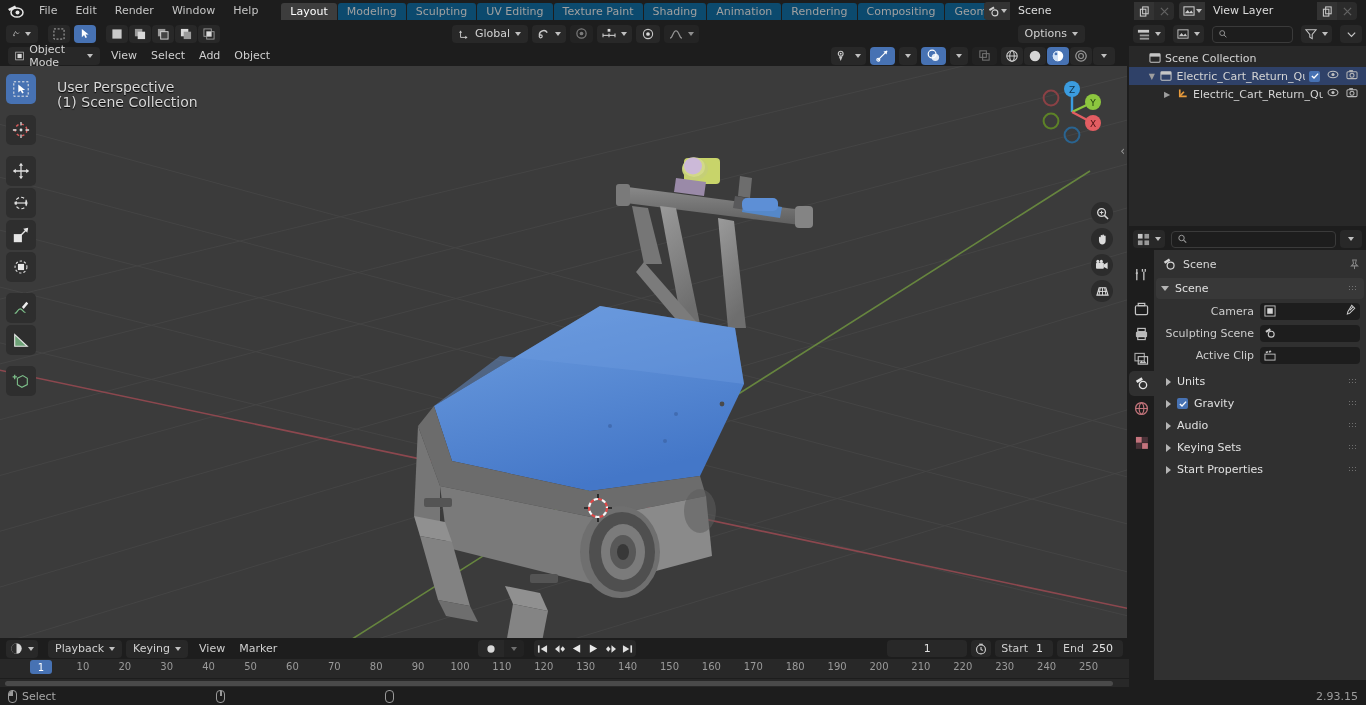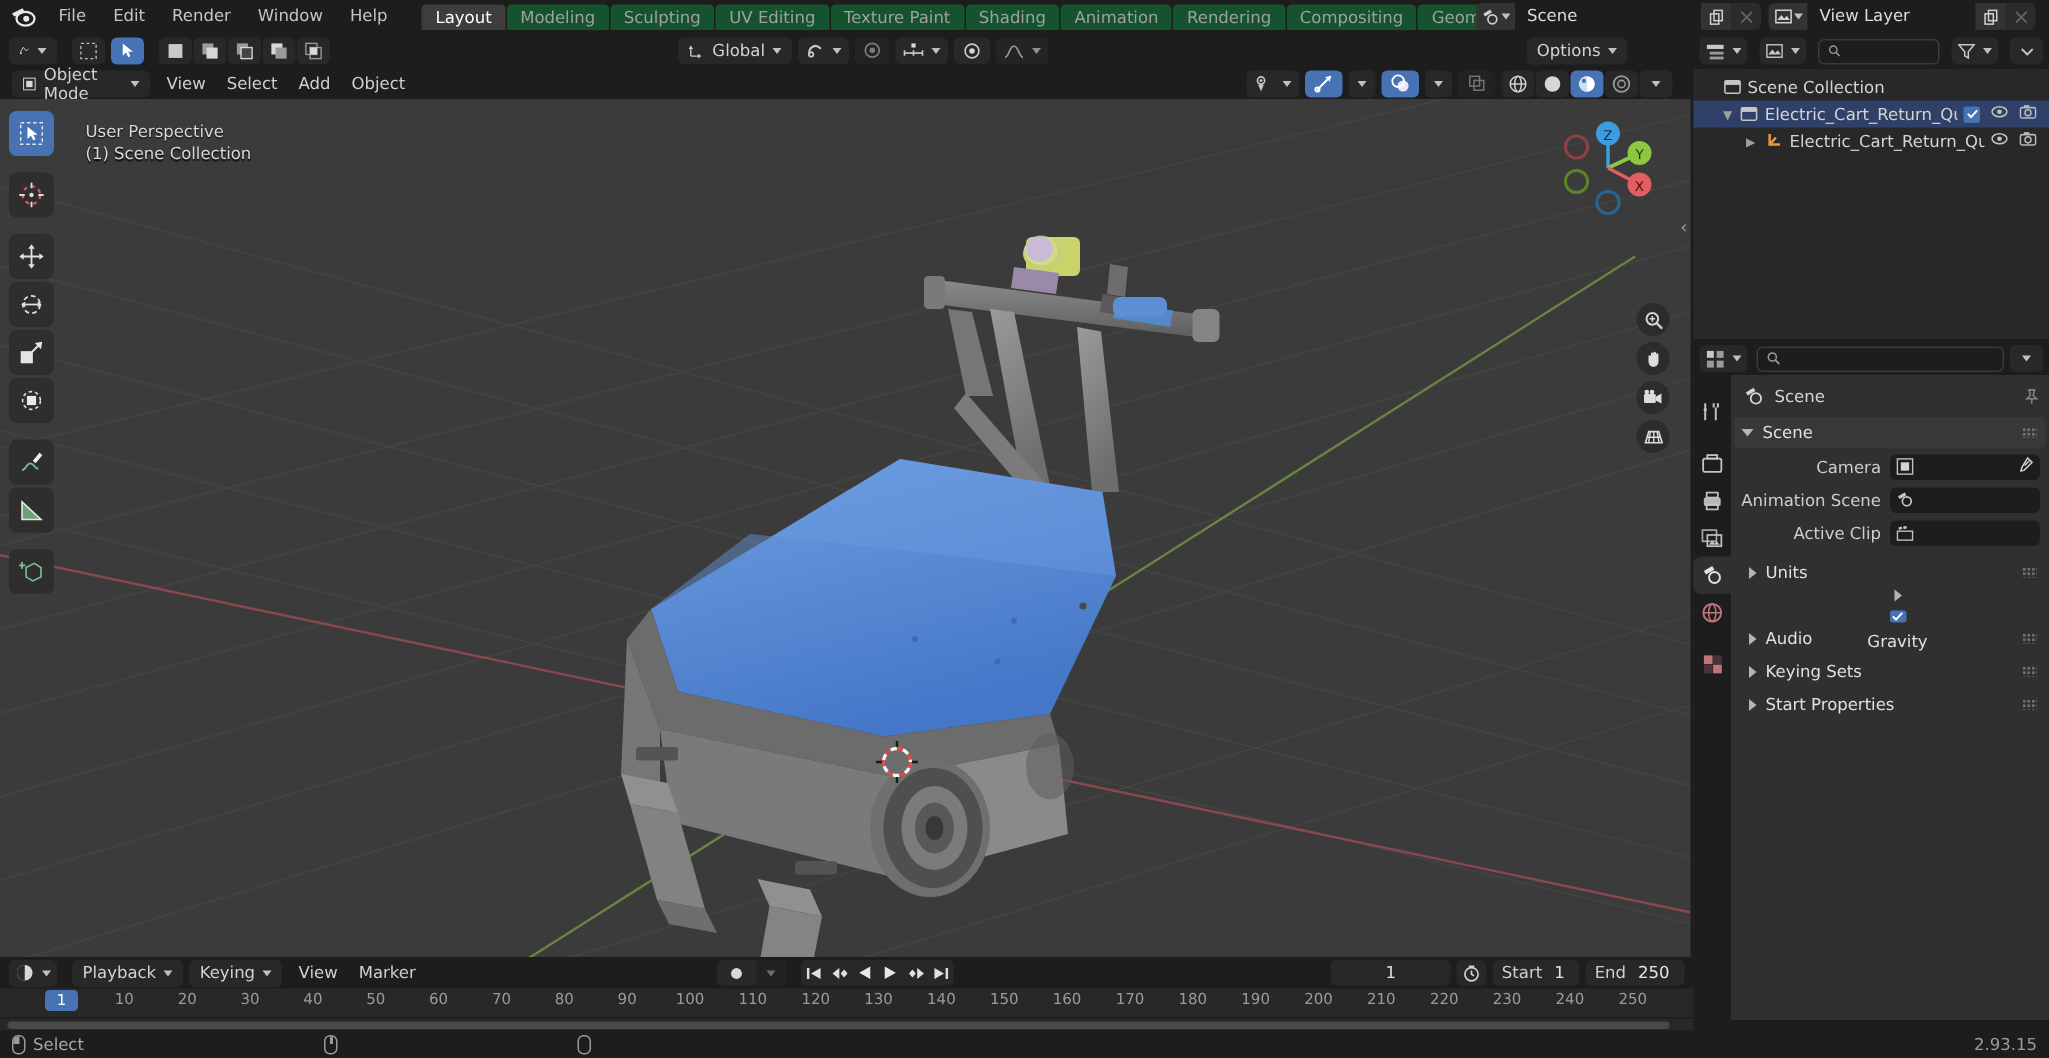--- a/index.html
+++ b/index.html
@@ -17,21 +17,21 @@
   
   .topbar {
     position: absolute; left:0; top:0; width:1360px; height:22px;
     background:#1d1d1d; display:flex; align-items:center;
   }
   .blender-logo { width:30px; height:22px; display:flex; align-items:center; justify-content:center; }
   .menu-item { padding:0 9px; height:16px; line-height:16px; color:#c5c5c5; font-size:11px; border-radius:3px; }
   .ws-tabs { display:flex; align-items:center; margin-left:14px; height:22px; }
   .ws-tab {
     padding:0 9px; height:17px; line-height:17px; font-size:11px;
-    color:#a0a0a0; background:#14532d; margin-right:1px; border-radius:3px 3px 0 0;
+    color:#a0a0a0; background:#0c4a6e; margin-right:1px; border-radius:3px 3px 0 0;
   }
   .ws-tab.active { background:#3d3d3d; color:#ffffff; }
   .ws-plus { padding:0 7px; color:#999; font-size:12px; }
   .topbar-right { position:absolute; right:3px; top:2px; display:flex; align-items:center; gap:5px; }
   .field-group { display:flex; align-items:center; height:18px; background:#282828; border-radius:4px; overflow:hidden; }
   .fg-icon { width:26px; height:18px; background:#333; display:flex; align-items:center; justify-content:center; gap:1px; }
   .fg-text { background:#1d1d1d; height:18px; line-height:18px; padding:0 8px; font-size:11px; color:#dcdcdc; }
   .fg-btn { width:20px; height:18px; background:#333; display:flex; align-items:center; justify-content:center; }
   .fg-btn.dim { opacity:.35; }
   .chev { width:0;height:0;border-left:3px solid transparent;border-right:3px solid transparent;border-top:4px solid #c0c0c0; }
@@ -50,21 +50,21 @@
   .hbtn.blue { background:#4772b3; }
   .hbtn.square { padding:0; width:22px; justify-content:center; }
   .hmenu { padding:0 7px; height:18px; line-height:18px; color:#cfcfcf; font-size:11px; border-radius:3px; }
   .sep { width:6px; }
 
   
   .viewport {
     position:absolute; left:0; top:66px; width:1127px; height:572px;
     background:#3c3c3c; overflow:hidden;
   }
-  .vp-text { position:absolute; left:57px; top:14px; font-size:11px; color:#d8d8d8; line-height:15px; text-shadow:0 1px 1px #000; }
+  .vp-text { position:absolute; left:57px; top:14px; font-size:14px; color:#d8d8d8; line-height:15px; text-shadow:0 1px 1px #000; }
   .toolbar {
     position:absolute; left:6px; top:8px; width:30px;
     display:flex; flex-direction:column; gap:2px;
   }
   .tool {
     width:30px; height:30px; background:#2e2e2e; border-radius:5px;
     display:flex; align-items:center; justify-content:center;
   }
   .tool.active { background:#4772b3; }
   .tool-gap { height:7px; }
@@ -824,21 +824,21 @@
                 </svg>
               </span>
               <span style="font-size: 11px; color: rgb(220, 220, 220);"></span>
               <span class="eyedrop"><svg width="12" height="12" viewBox="0 0 13 13">
                   <path d="M8.4 1.4 L11.6 4.6 L6 10.2 L3.6 10.8 L4.2 8.4 Z" fill="none" stroke="#cfcfcf" stroke-width="1.1"></path>
                   <path d="M9.6 3.4 L6.2 6.8" stroke="#cfcfcf" stroke-width="1.1"></path>
                 </svg></span>
             </div>
           </div>
           <div class="prop-row">
-            <div class="prop-label">Animation Scene</div>
+            <div class="prop-label">Sculpting Scene</div>
             <div class="prop-field">
               <span style="display: flex; align-items: center;">
                 <svg width="12" height="12" viewBox="0 0 13 13">
                   <path d="M1.5 4.2 L6.3 1.4 L7.5 3.4 L2.7 6.2 Z" fill="#c9c9c9"></path>
                   <circle cx="7.8" cy="7.8" r="3.2" fill="none" stroke="#c9c9c9" stroke-width="1.2"></circle>
                 </svg>
               </span>
               <span style="font-size: 11px; color: rgb(220, 220, 220);"></span>
             </div>
           </div>
@@ -855,21 +855,21 @@
             </div>
           </div>
         </div>
 
       <div id="collapsed-panels" style="margin-top:6px;">
           <div class="panel-head flat" style="margin-top: 1px; padding-left: 10px;">
             <div class="tri"></div>
             <span>Units</span>
             <div class="grip"></div>
           </div>
-          <div class="panel-head flat" style="margin-top: 1px; padding-left: 10px; flex-direction: column;">
+          <div class="panel-head flat" style="margin-top: 1px; padding-left: 10px;">
             <div class="tri"></div>
             <span class="cbx">
               <svg width="8" height="8" viewBox="0 0 9 9">
                 <path d="M1 4.4 L3.4 6.8 L8 1.8" stroke="#fff" stroke-width="1.5" fill="none"></path>
               </svg>
             </span>
             <span>Gravity</span>
             <div class="grip"></div>
           </div>
           <div class="panel-head flat" style="margin-top: 1px; padding-left: 10px;">

